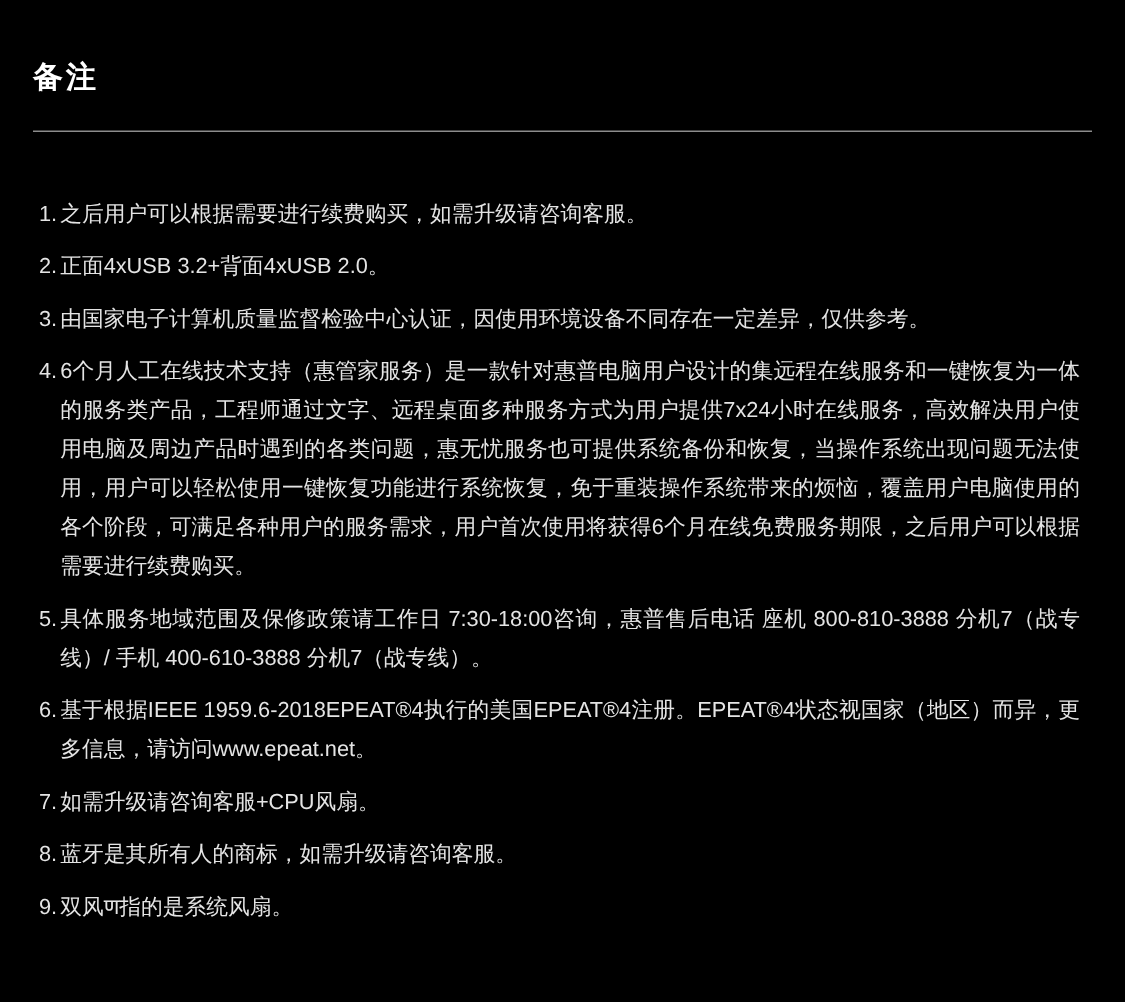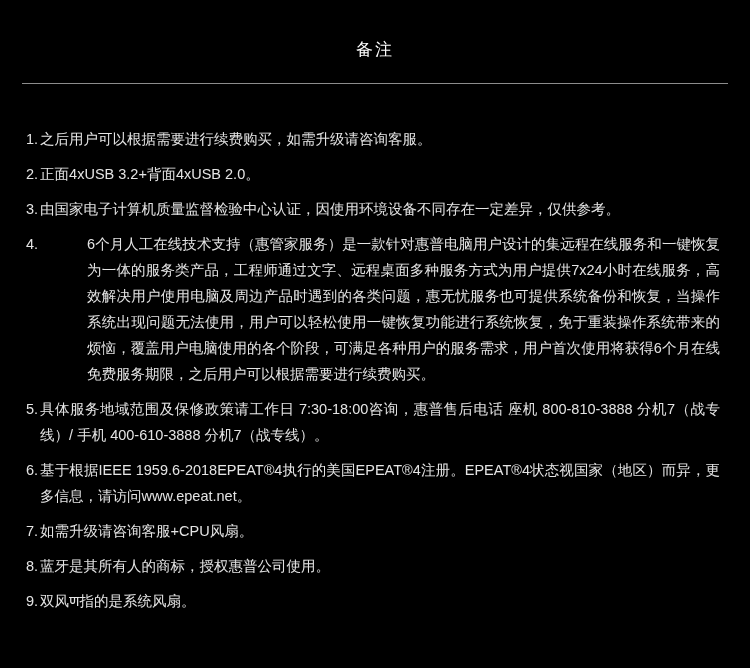--- a/index.html
+++ b/index.html
@@ -15,23 +15,23 @@
     overflow: hidden;
   }
   .page {
     position: relative;
     width: 750px;
     height: 668px;
     box-sizing: border-box;
     padding: 0 22px;
   }
   .title {
-    text-align: center;
-    font-size: 17px;
-    font-weight: normal;
+    text-align: left;
+    font-size: 20px;
+    font-weight: bold;
     letter-spacing: 2px;
     color: #ffffff;
     padding-top: 38px;
     padding-bottom: 22px;
   }
   .divider {
     height: 1px;
     background: #8c8c8c;
     width: 706px;
     margin: 0 auto;
@@ -53,21 +53,20 @@
     flex: 0 0 auto;
     white-space: nowrap;
     padding-right: 2px;
   }
   .note .txt {
     flex: 1 1 auto;
     text-align: justify;
   }
   .note-4 .txt {
     text-align: justify;
-    margin-left: 47px;
   }
 </style>
 </head>
 <body>
 
 <div class="page">
 
   <div class="title">备注</div>
   <div class="divider"></div>
 
@@ -103,21 +102,21 @@
       <span class="txt">基于根据IEEE 1959.6-2018EPEAT®4执行的美国EPEAT®4注册。EPEAT®4状态视国家（地区）而异，更多信息，请访问www.epeat.net。</span>
     </div>
 
     <div class="note">
       <span class="num">7.</span>
       <span class="txt">如需升级请咨询客服+CPU风扇。</span>
     </div>
 
     <div class="note">
       <span class="num">8.</span>
-      <span class="txt">蓝牙是其所有人的商标，授权惠普公司使用。</span>
+      <span class="txt">蓝牙是其所有人的商标，如需升级请咨询客服。</span>
     </div>
 
     <div class="note">
       <span class="num">9.</span>
       <span class="txt">双风ण指的是系统风扇。</span>
     </div>
 
   </div>
 </div>
 

